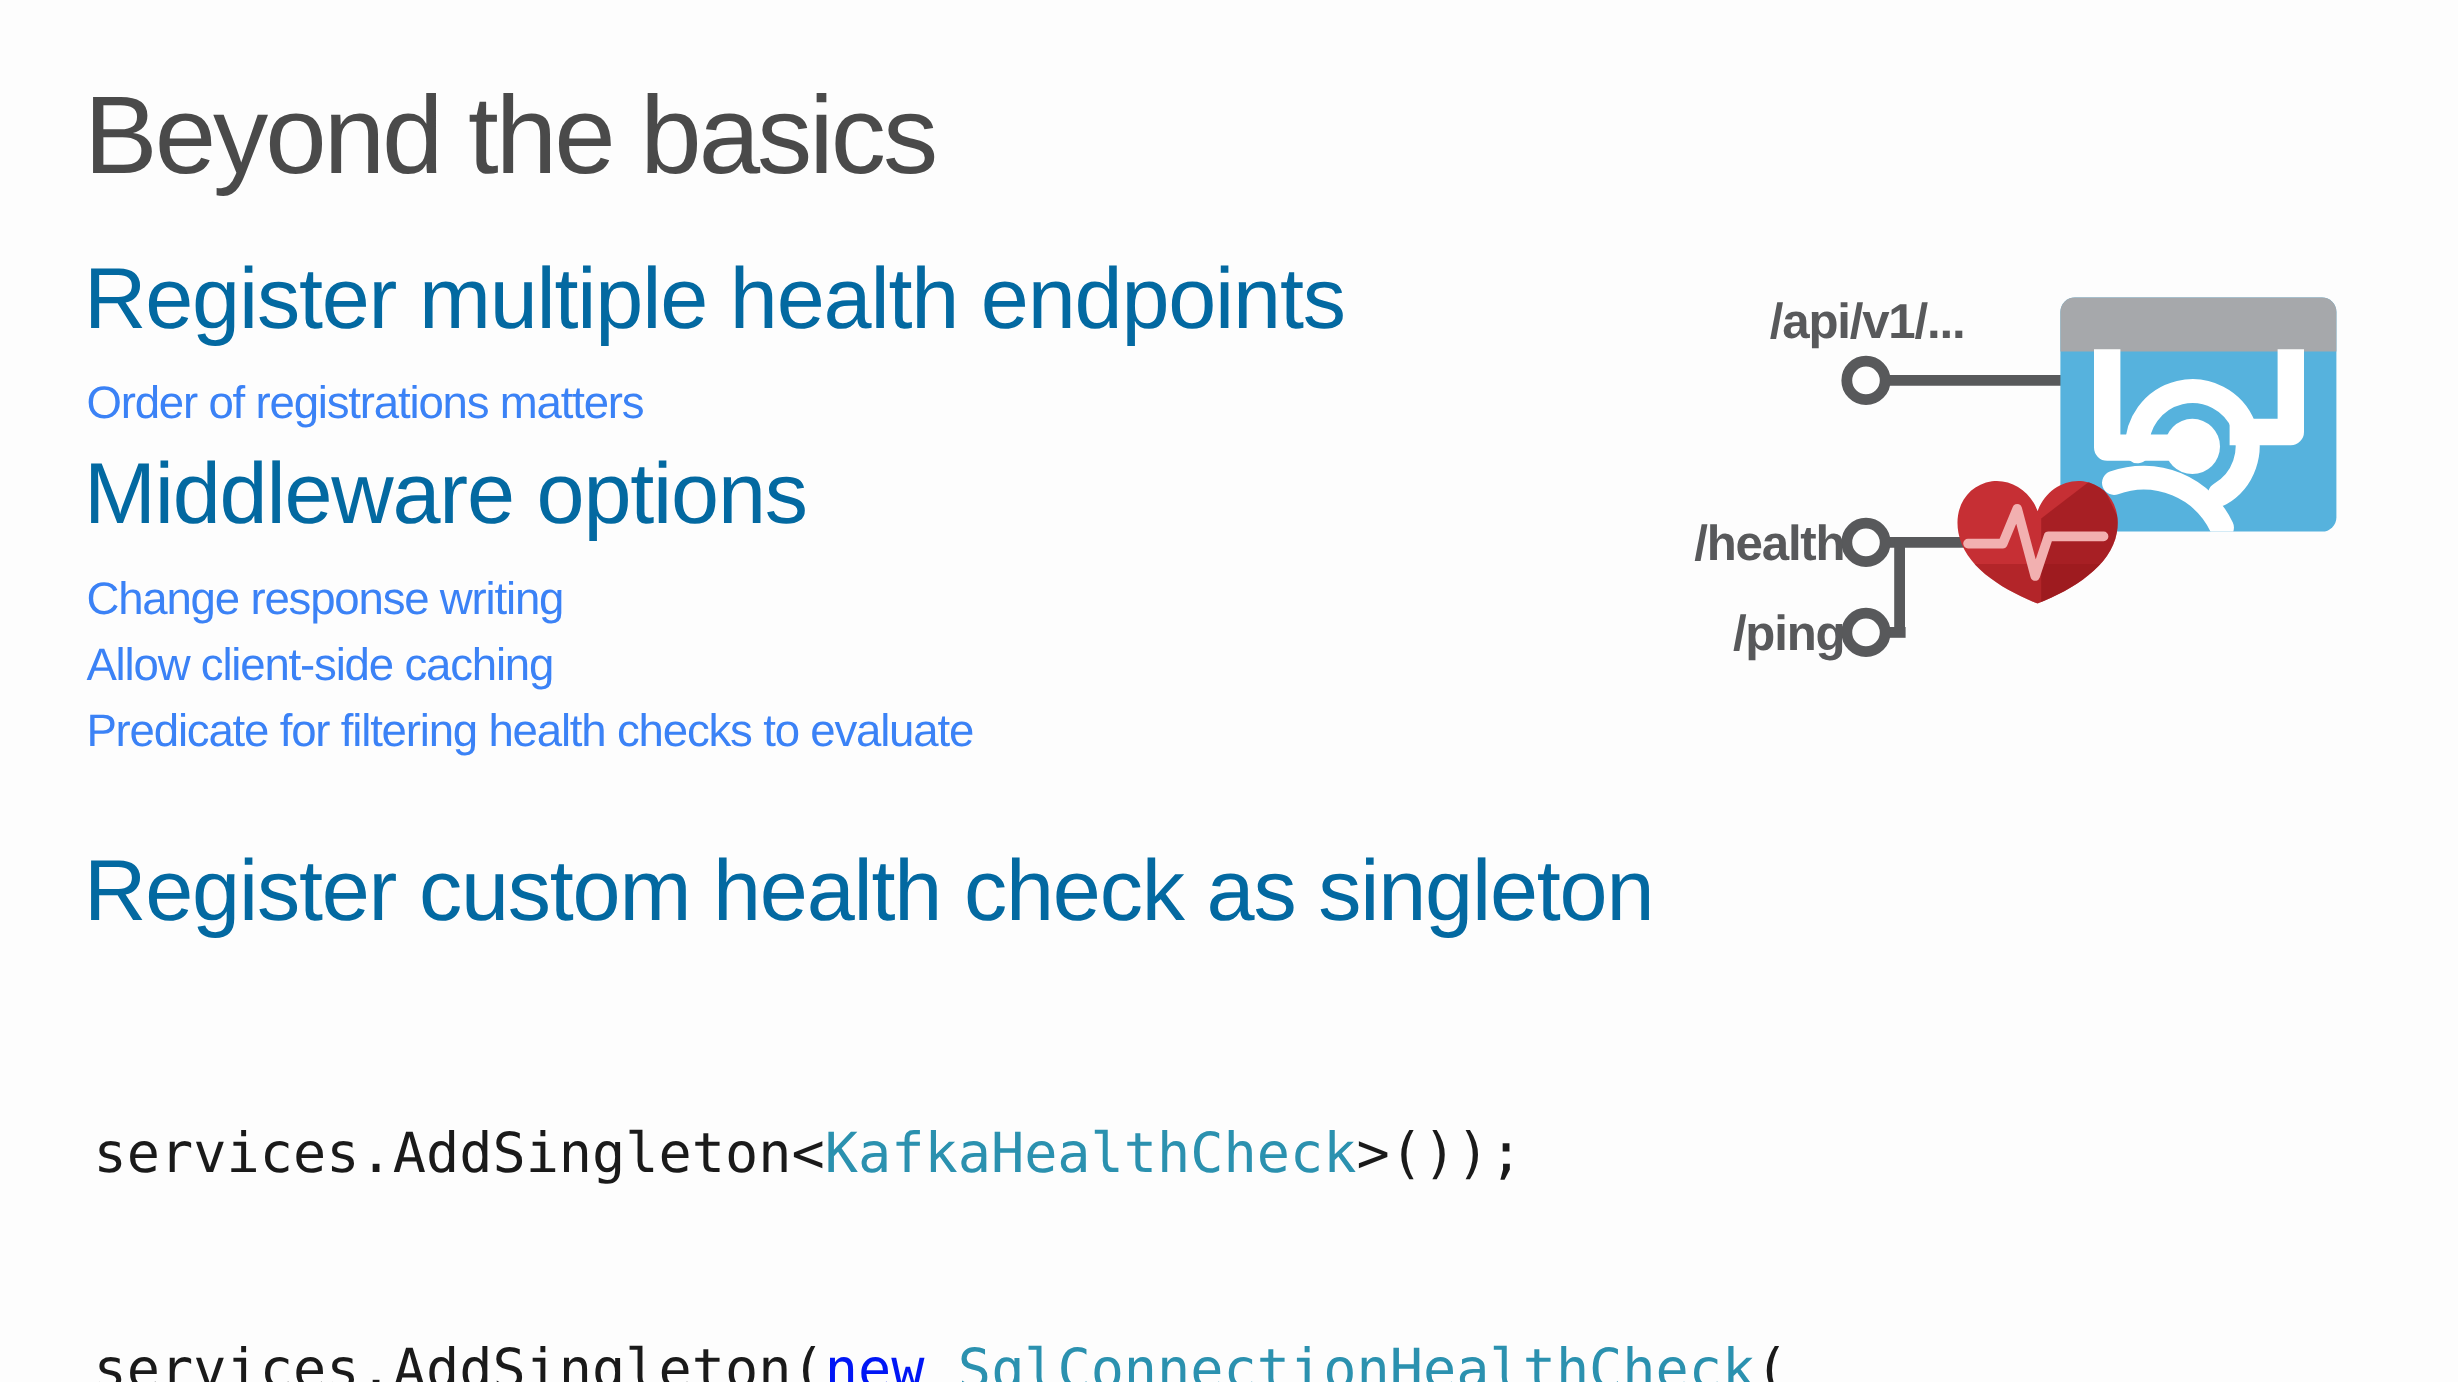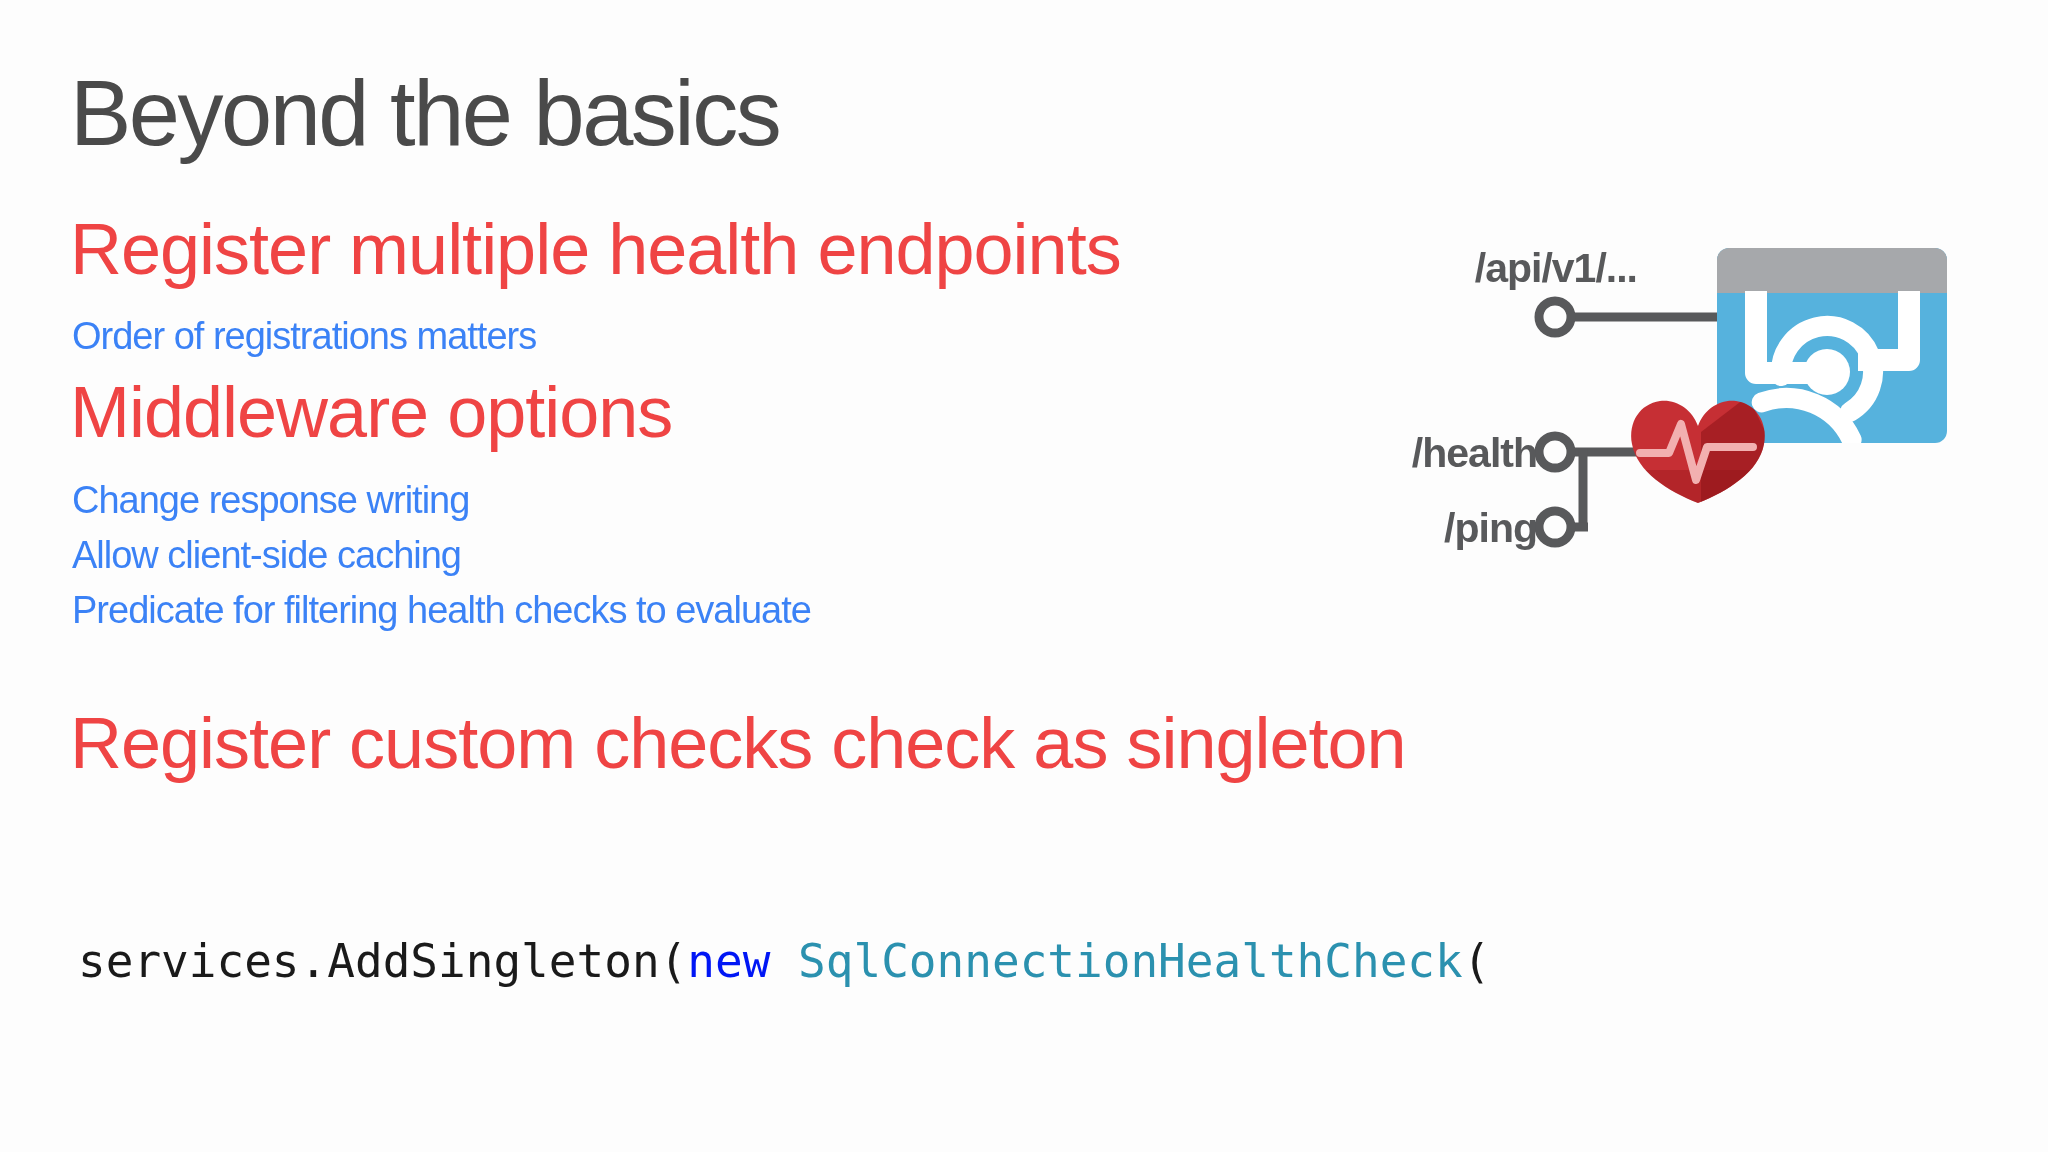--- a/index.html
+++ b/index.html
@@ -10,21 +10,21 @@
   .slide{position:relative;width:2048px;height:1152px;background:#fdfdfd;}
 
   .title{
     position:absolute;left:70px;top:67px;
     font-size:92px;line-height:92px;font-weight:300;
     letter-spacing:-2.5px;color:#4a4a4a;white-space:nowrap;
   }
   .h2{
     position:absolute;left:70px;
     font-size:72px;line-height:72px;font-weight:300;
-    letter-spacing:-1px;color:#ef4444;white-space:nowrap;
+    letter-spacing:-1px;color:#0369a1;white-space:nowrap;
   }
   .h2.s1{top:213px;}
   .h2.s2{top:376px;}
   .h2.s3{top:707px;}
 
   .bodytext{
     position:absolute;left:72px;
     font-size:38px;line-height:55px;font-weight:400;
     letter-spacing:-1px;color:#3b82f6;white-space:nowrap;
   }
@@ -56,23 +56,24 @@
   <div class="h2 s1">Register multiple health endpoints</div>
   <div class="bodytext sub1">Order of registrations matters</div>
 
   <div class="h2 s2">Middleware options</div>
   <div class="bodytext bullets">
     <div>Change response writing</div>
     <div>Allow client-side caching</div>
     <div>Predicate for filtering health checks to evaluate</div>
   </div>
 
-  <div class="h2 s3">Register custom checks check as singleton</div>
+  <div class="h2 s3">Register custom health check as singleton</div>
 
   <div class="code">
+    <div class="code-line"><span class="tok-plain">services.AddSingleton&lt;</span><span class="tok-type">KafkaHealthCheck</span><span class="tok-plain">&gt;());</span></div>
     <div class="code-line"><span class="tok-plain">services.AddSingleton(</span><span class="tok-keyword">new</span><span class="tok-plain"> </span><span class="tok-type">SqlConnectionHealthCheck</span><span class="tok-plain">(</span></div>
     
   </div>
 
   <svg class="diagram" width="668" height="340" viewBox="1380 230 668 340">
     <defs>
       <clipPath id="winclip">
         <rect x="1717" y="248" width="230" height="195" rx="12"></rect>
       </clipPath>
       <clipPath id="heartclip">

